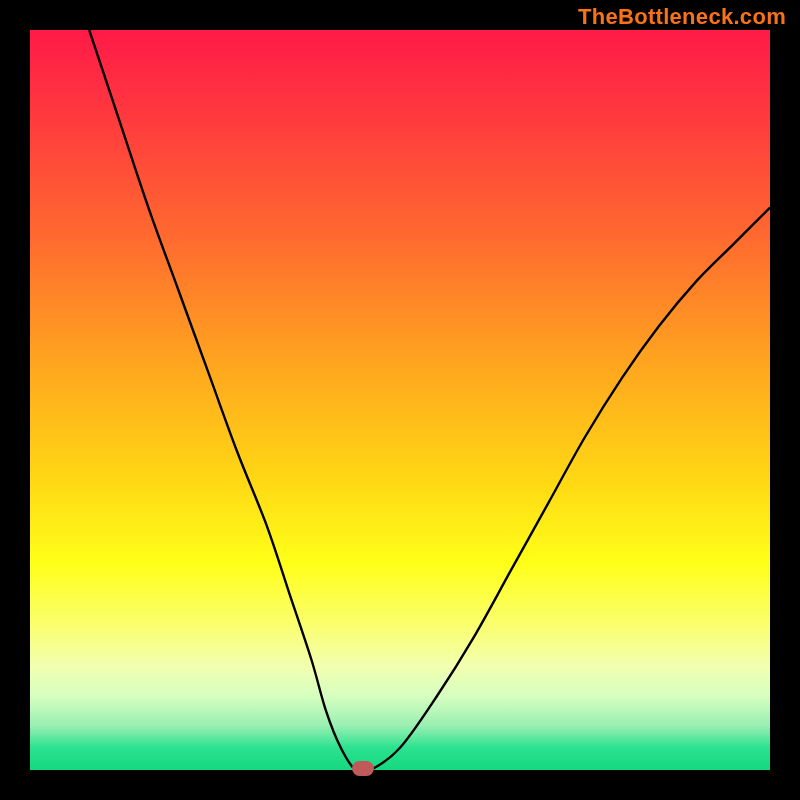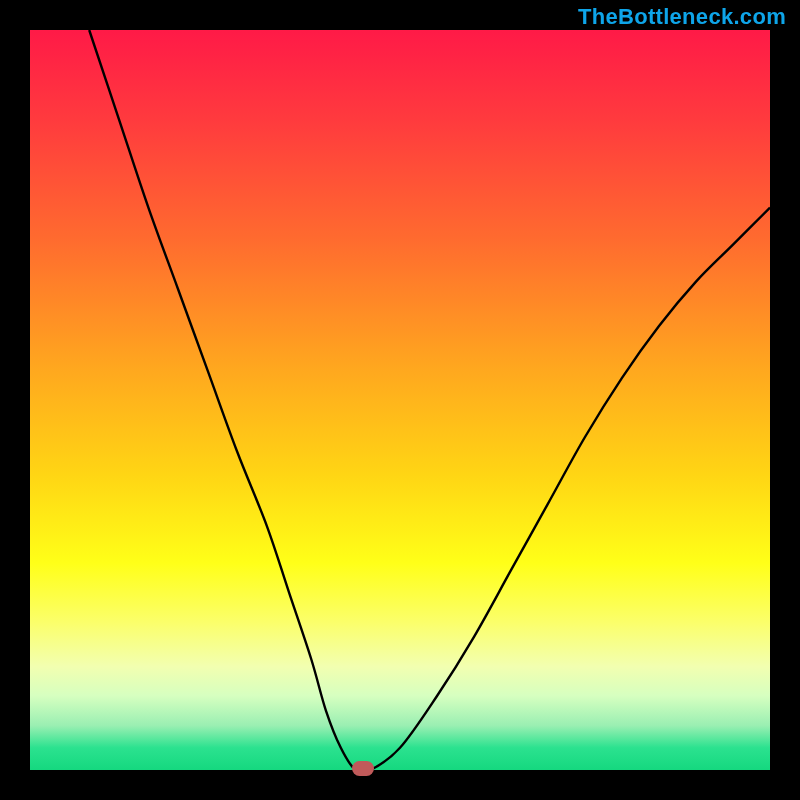--- a/index.html
+++ b/index.html
@@ -39,21 +39,21 @@
       #15d87f 100%
     );
   }
   .watermark {
     position: absolute;
     top: 4px;
     right: 14px;
     font-family: Arial, Helvetica, sans-serif;
     font-size: 22px;
     font-weight: bold;
-    color: #0ea5e9;
+    color: #f97316;
     letter-spacing: 0.3px;
     user-select: none;
   }
   svg.curve {
     position: absolute;
     left: 30px;
     top: 30px;
     width: 740px;
     height: 740px;
     overflow: visible;

